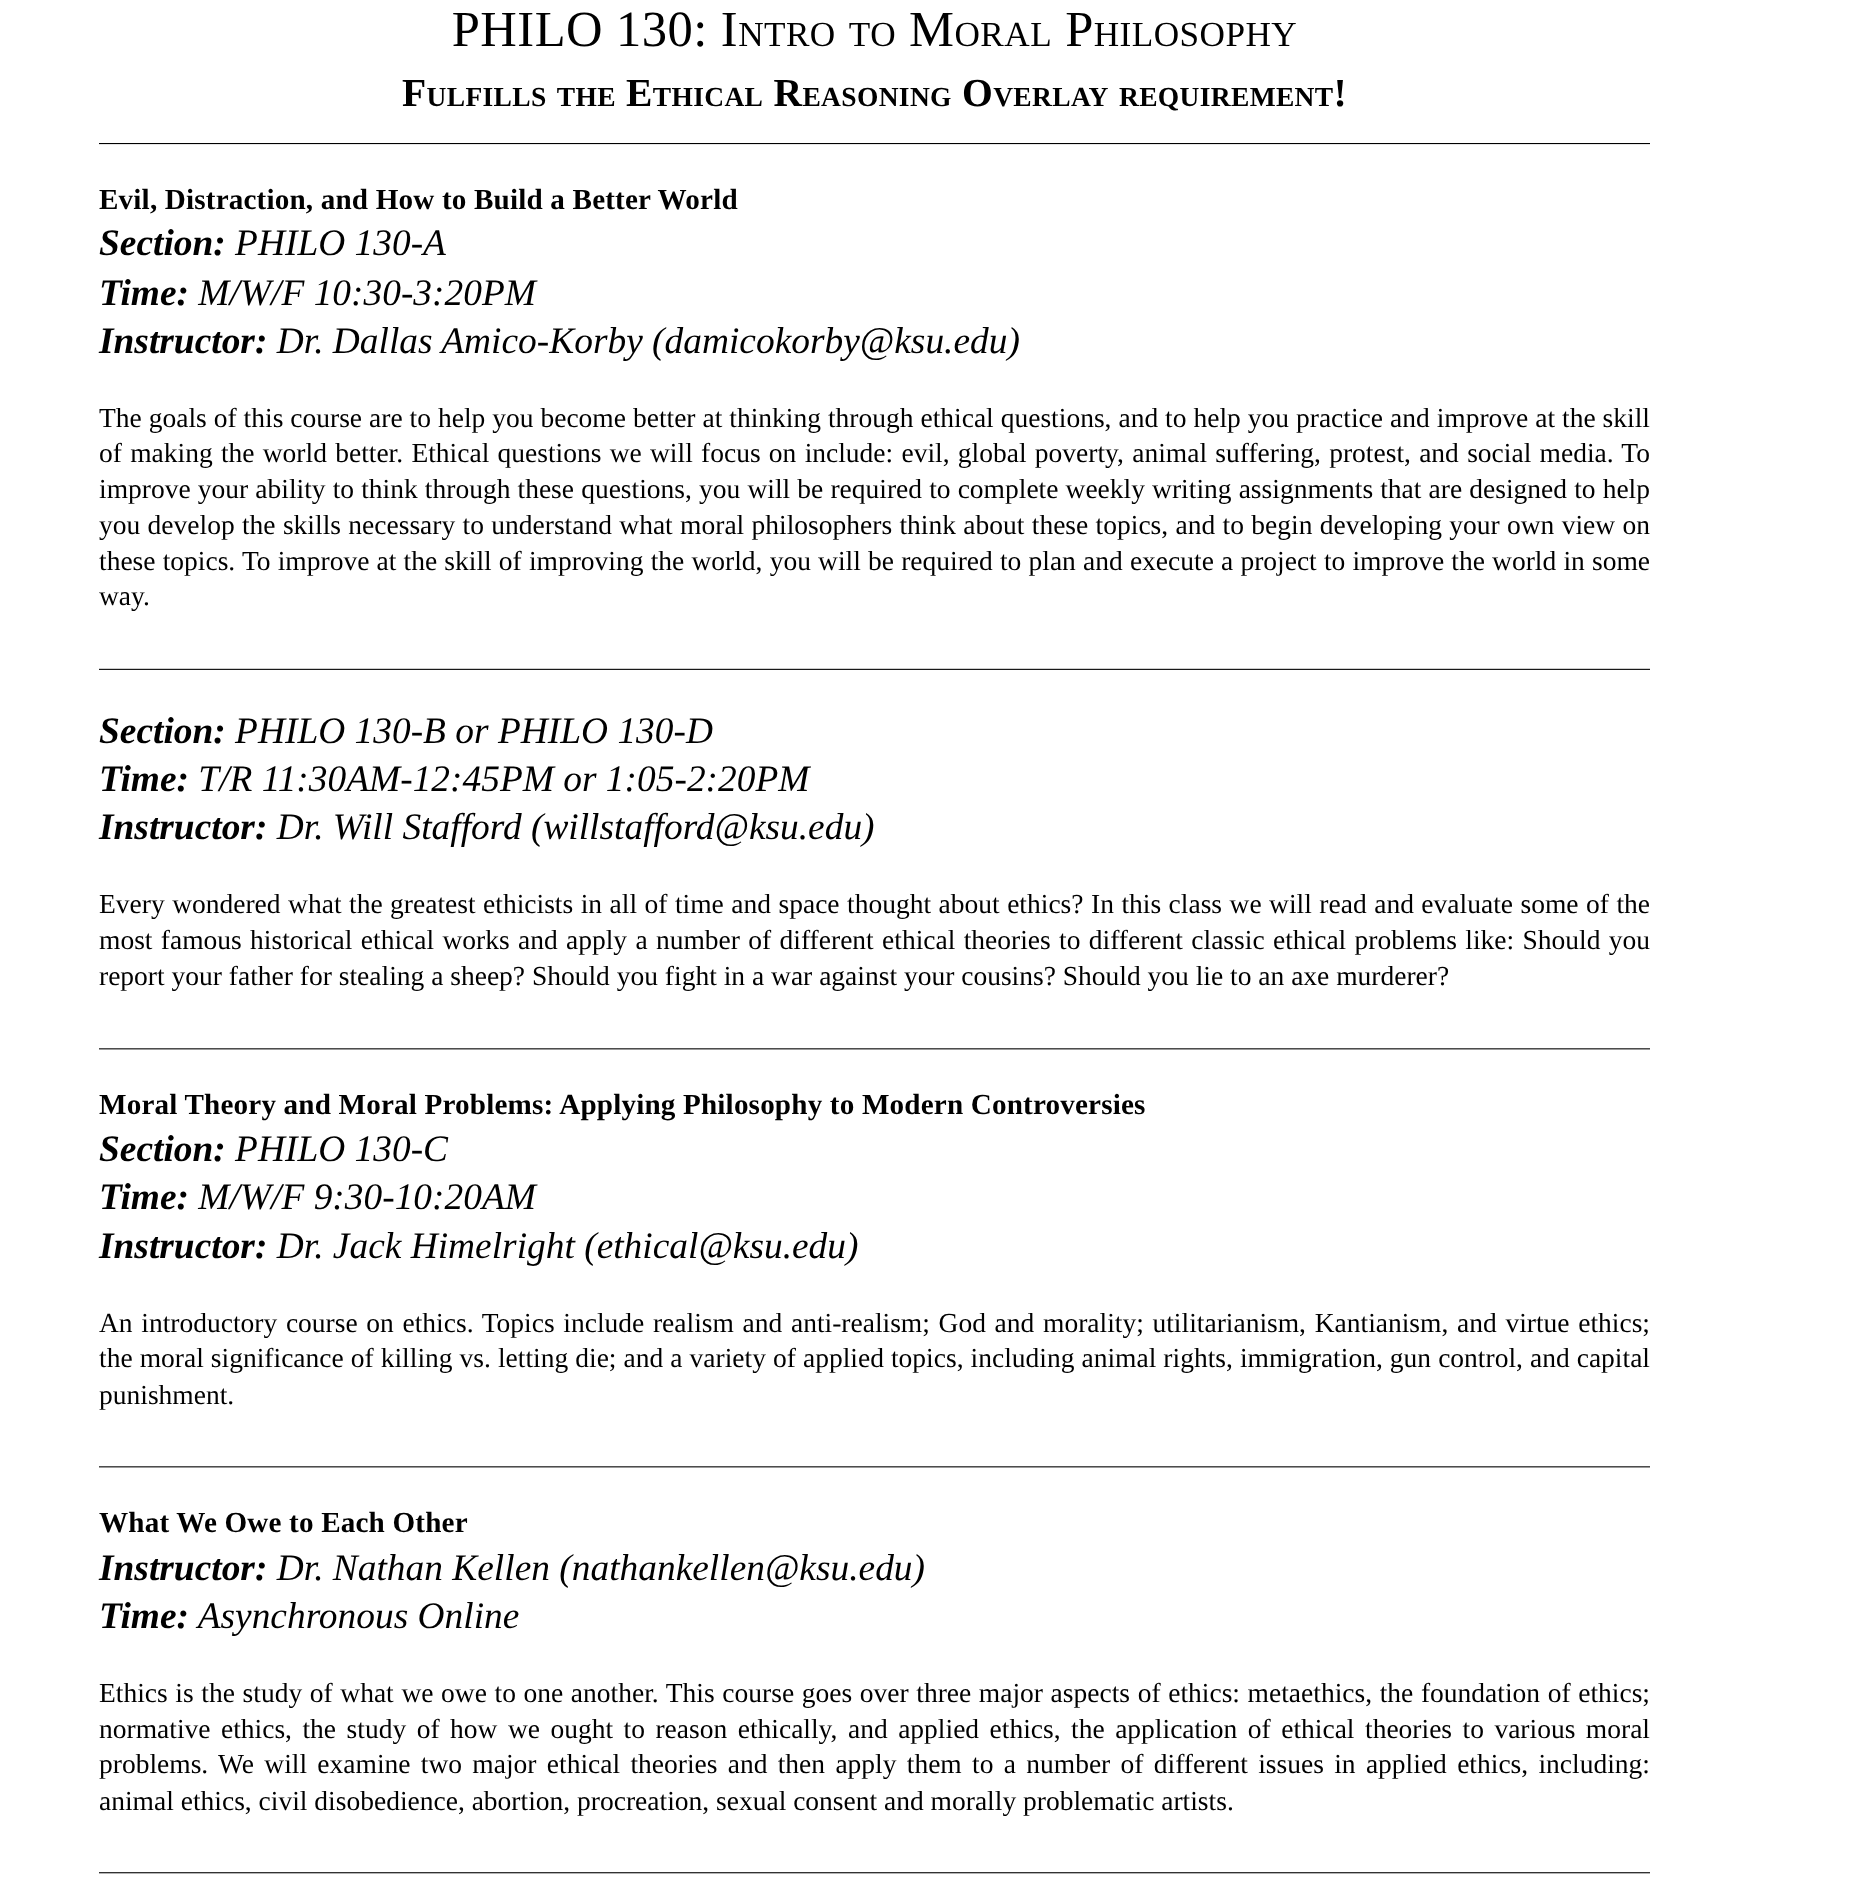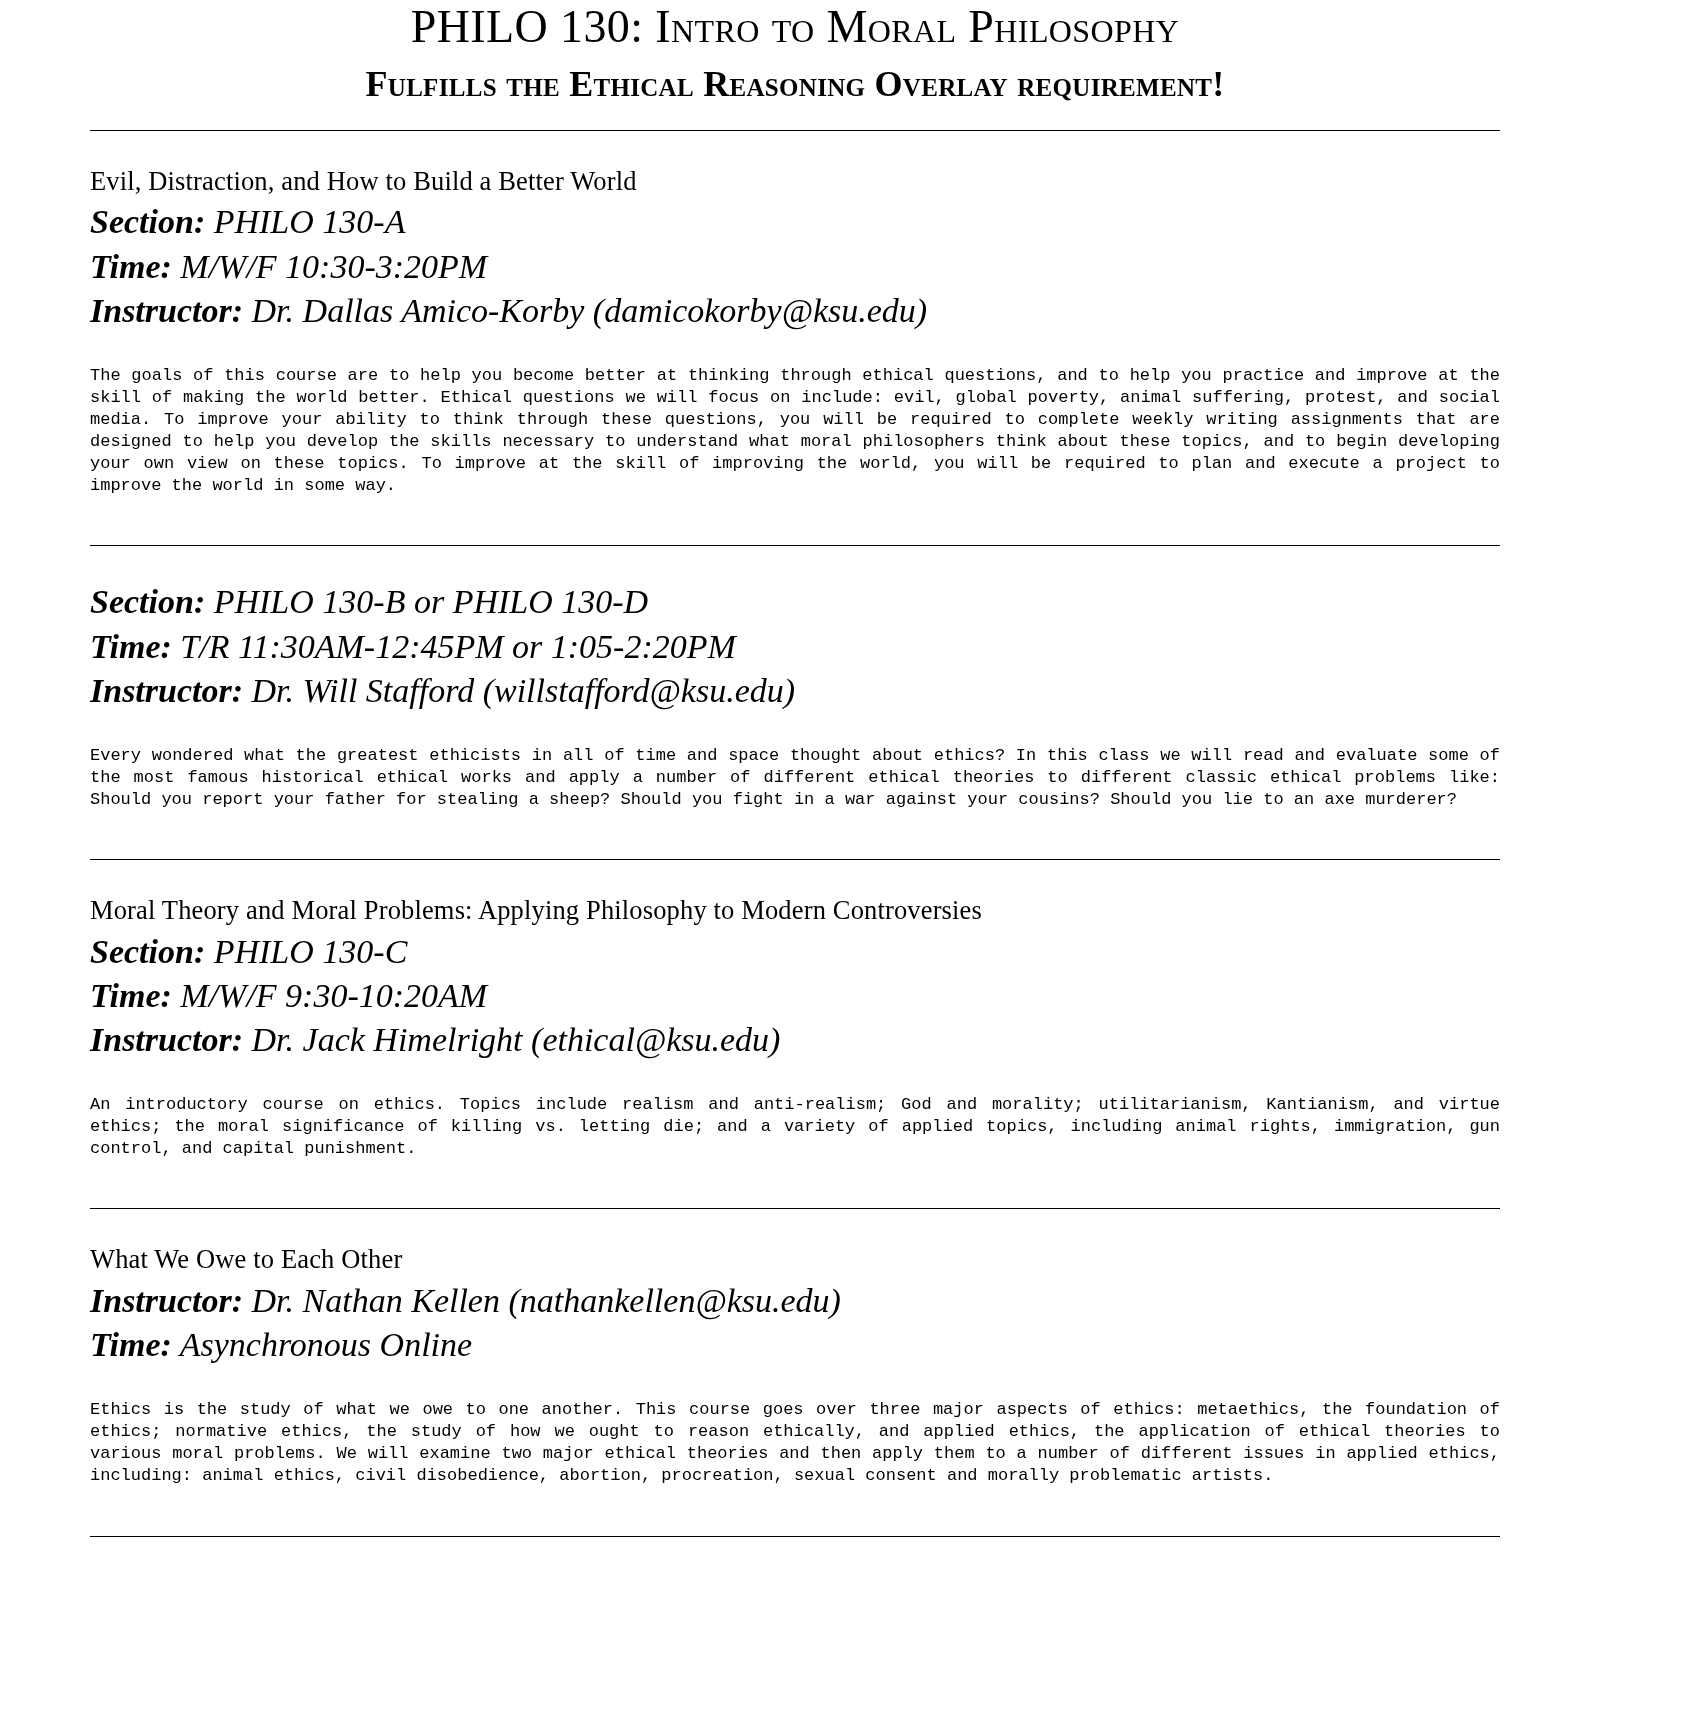--- a/index.html
+++ b/index.html
@@ -59,46 +59,45 @@
     height: 0;
   }
   .rule.tight { margin-top: 22px; }
 
   
   .course {
     padding-top: 34px;
   }
   .course-title {
     font-size: 26.5px;
-    font-weight: normal;
+    font-weight: bold;
     line-height: 1.22;
     margin: 0 0 3px 0;
     letter-spacing: 0.15px;
   }
   .meta-line {
     font-size: 34px;
     line-height: 1.30;
     margin: 0;
     white-space: nowrap;
     font-style: italic;
   }
   .meta-label {
     font-weight: bold;
   }
   .meta-value {
     font-weight: normal;
   }
   .course-desc {
-    font-size: 17px;
+    font-size: 25px;
     line-height: 1.30;
     text-align: justify;
     text-justify: inter-word;
     margin: 32px 0 0 0;
     hyphens: none;
-    font-family: Liberation Mono, monospace;
   }
   .course-body {
     padding-bottom: 26px;
   }
   .course:first-of-type { padding-top: 36px; }
 </style>
 </head>
 <body>
 
 <div class="page">

